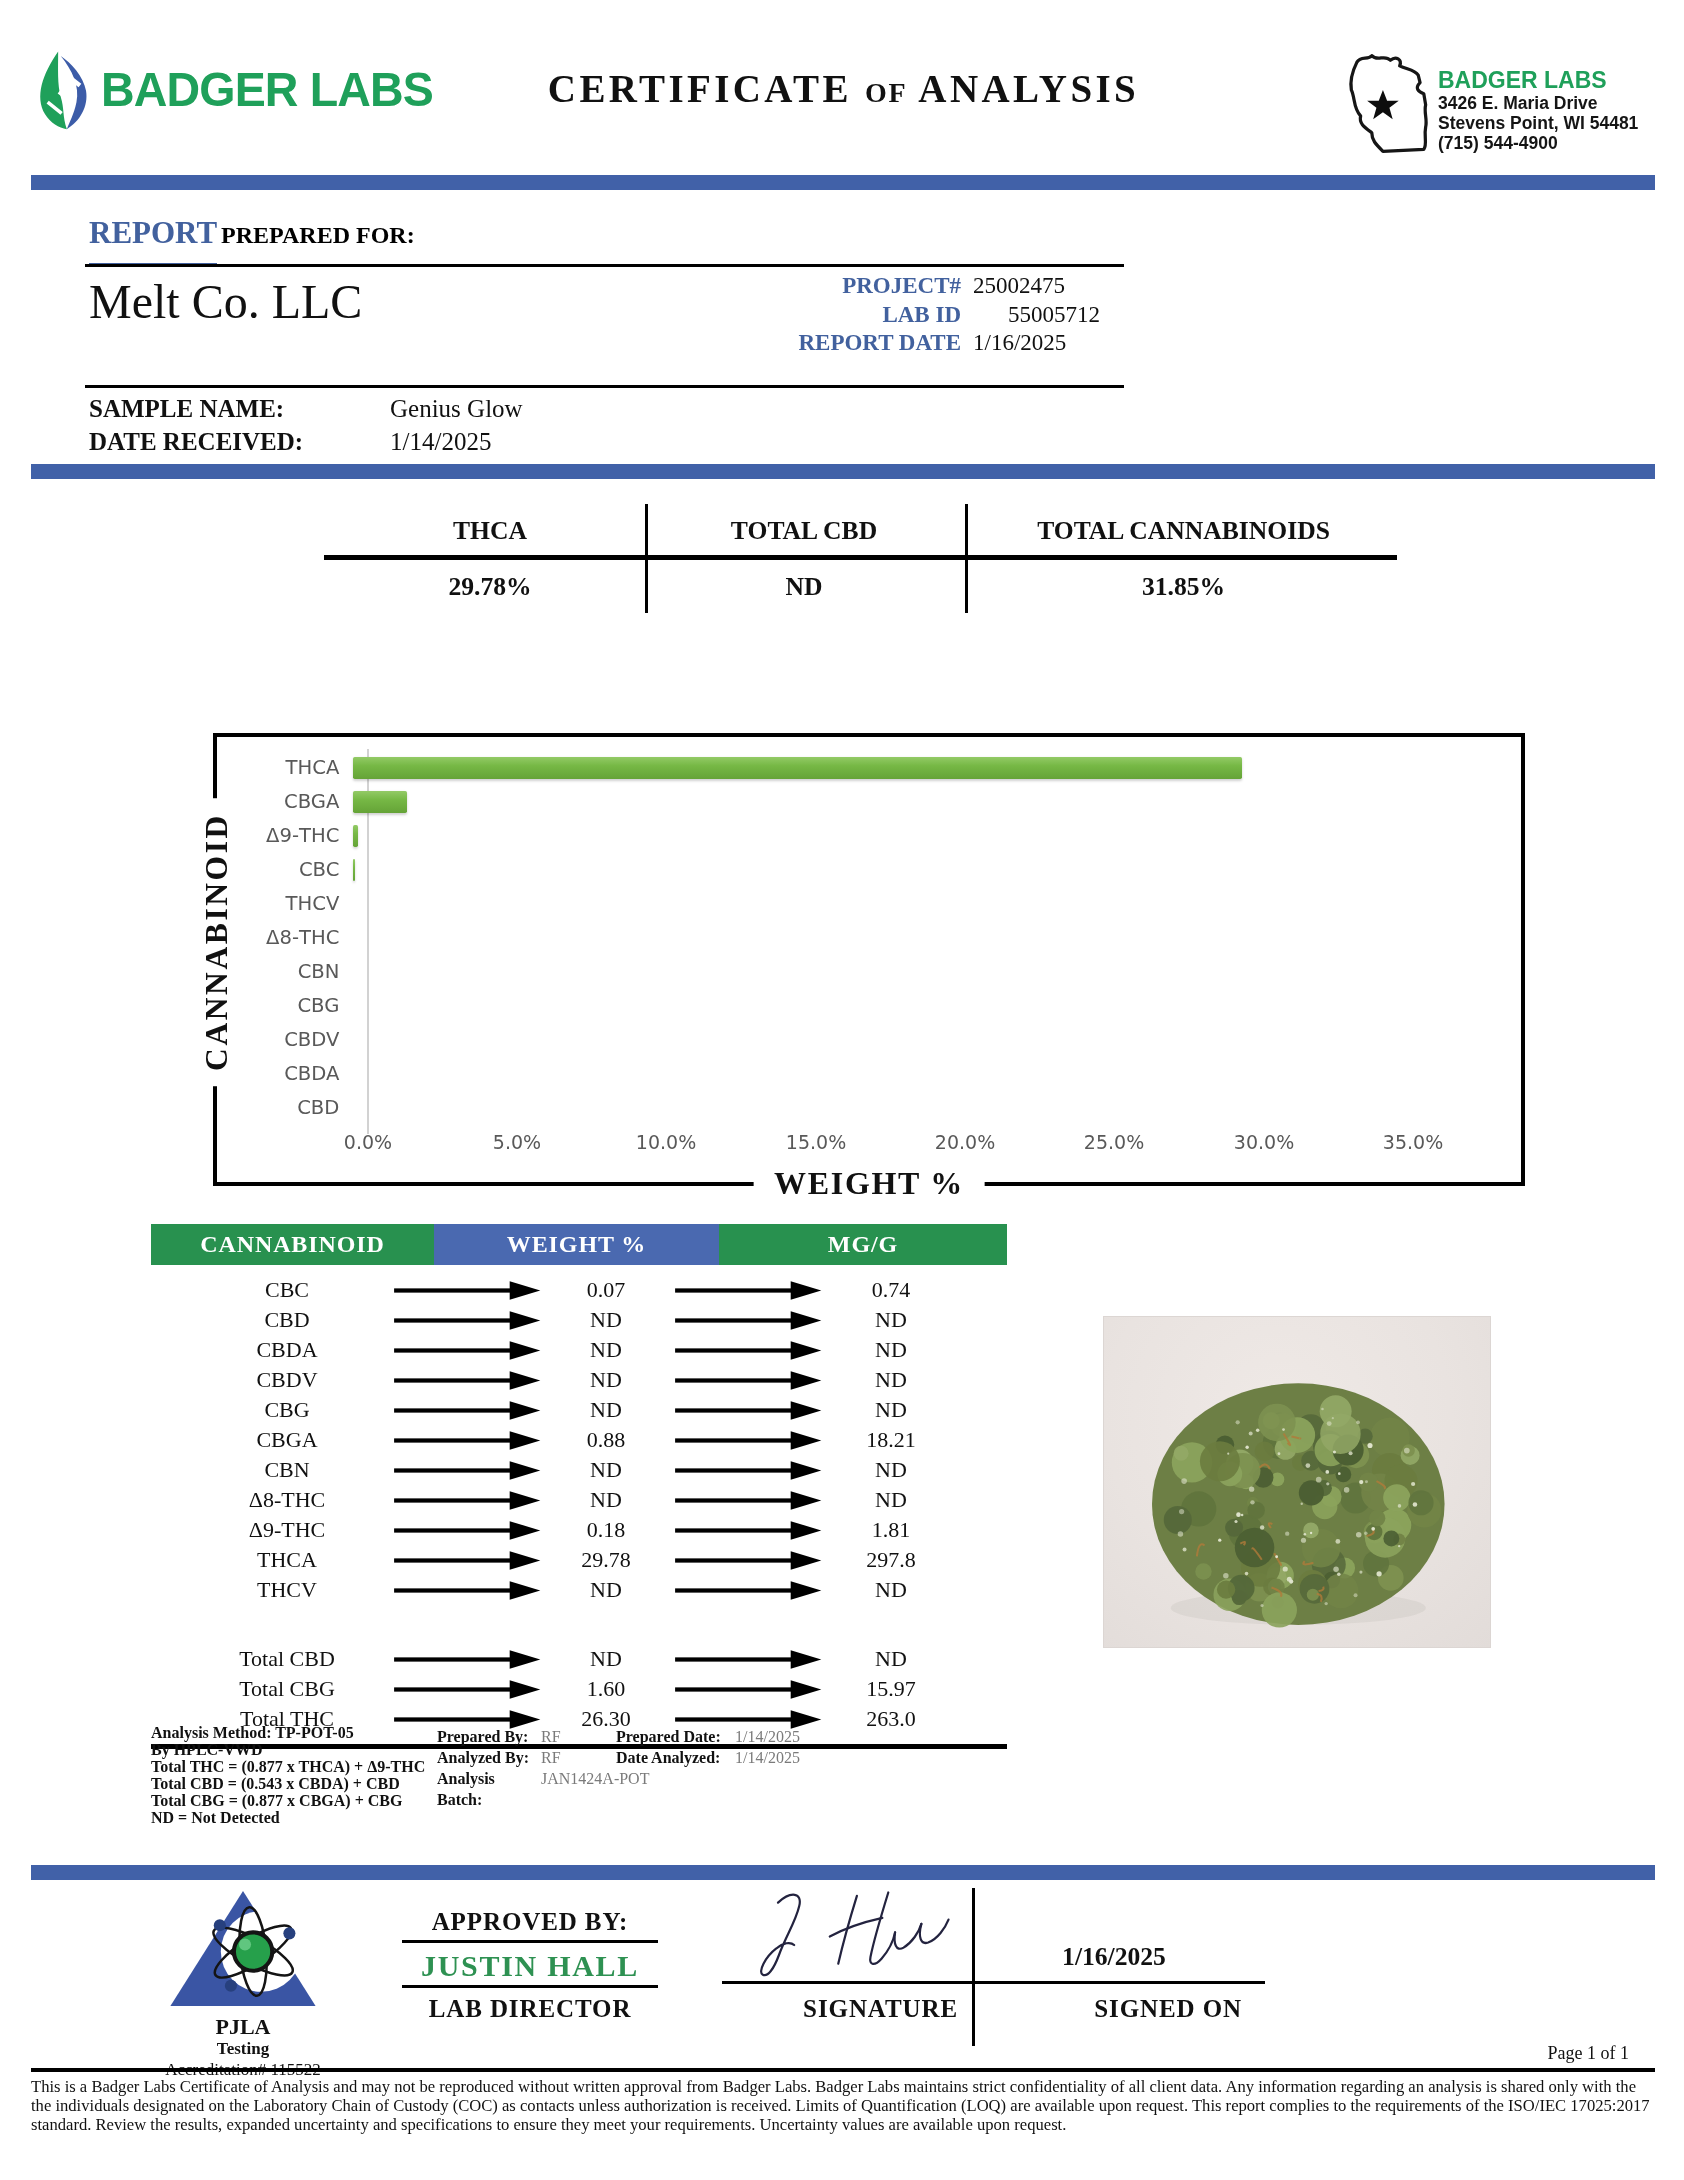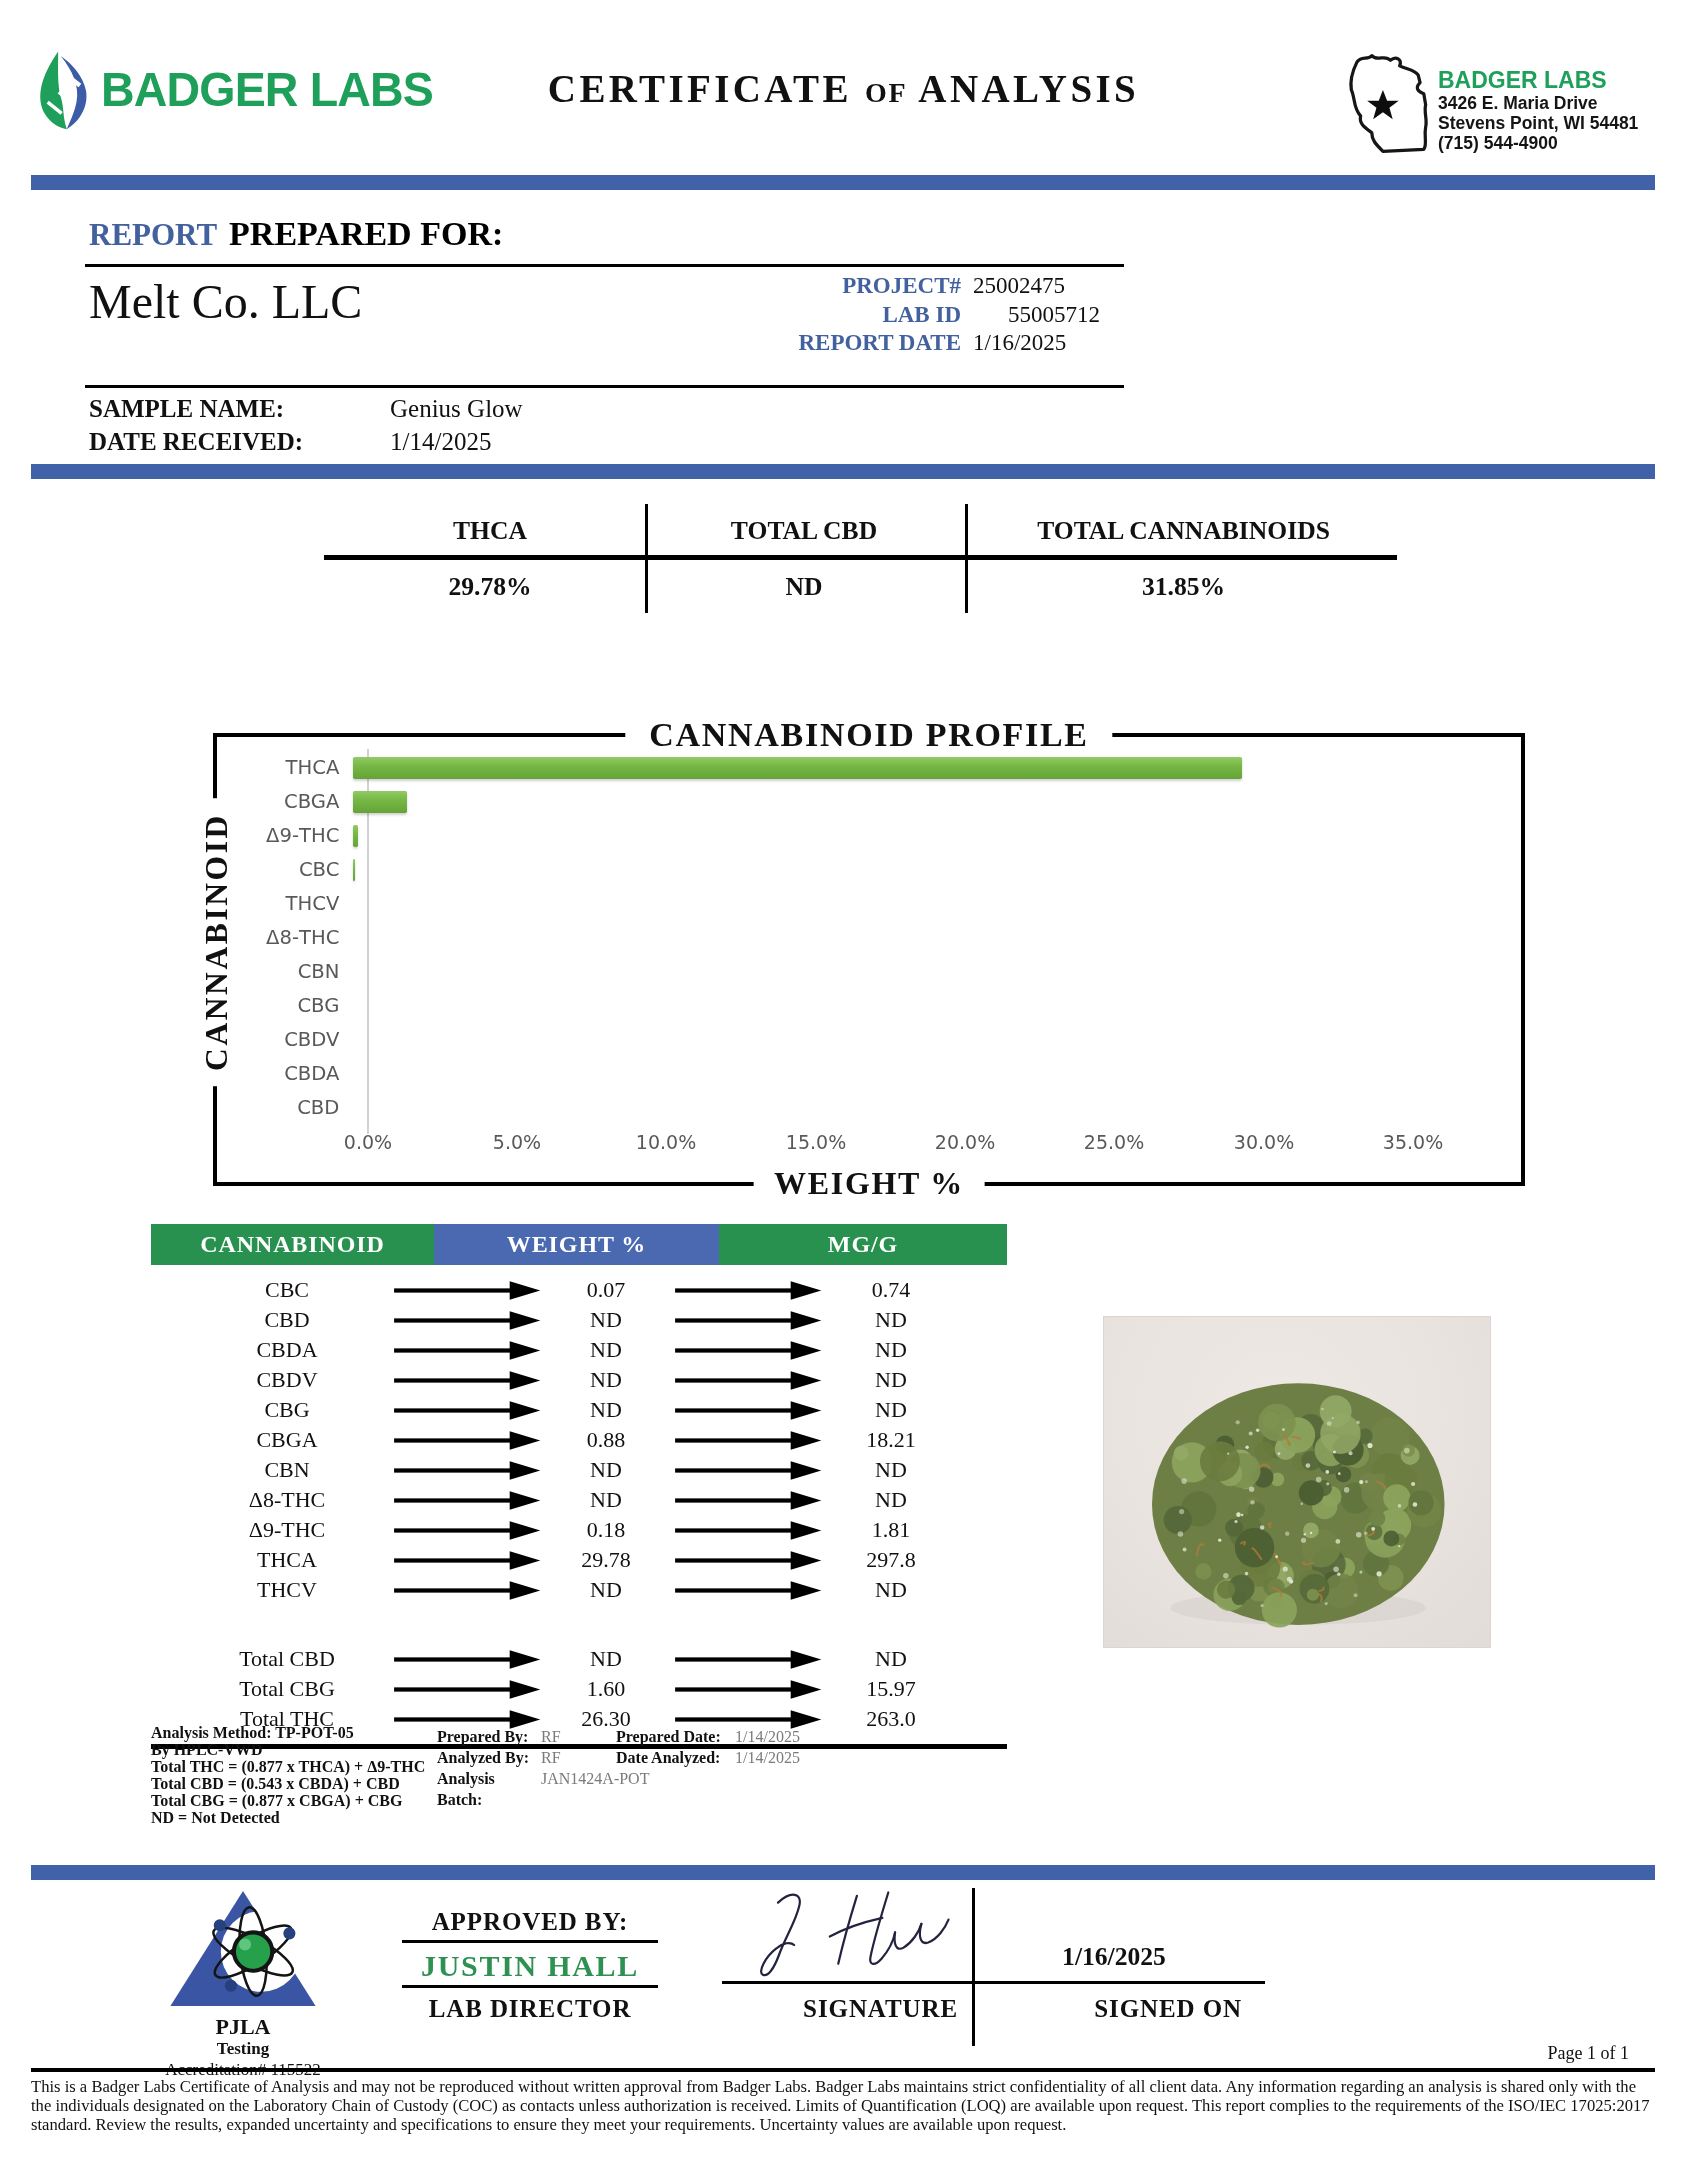--- a/index.html
+++ b/index.html
@@ -16,21 +16,21 @@
   .ctr{text-align:center;}
   
   .brand-text{font-family:"Liberation Sans",sans-serif;font-weight:bold;color:var(--brand_green);
     font-size:49px;letter-spacing:-0.9px;transform:scaleX(.95);transform-origin:left center;line-height:81px;}
   .main-title{font-weight:bold;font-size:39px;letter-spacing:3.4px;}
   .main-title .small-of{font-size:28px;letter-spacing:1.7px;}
   .lab-name{font-family:"Liberation Sans",sans-serif;font-weight:bold;color:var(--brand_green);font-size:23px;line-height:25px;}
   .lab-line{font-family:"Liberation Sans",sans-serif;font-weight:bold;font-size:17.5px;line-height:20px;color:#151515;}
   
   .report-word{font-size:31px;font-weight:bold;color:var(--label_blue);border-bottom:2.6px solid var(--label_blue);padding-bottom:12px;}
-  .prepared-for{font-size:34px;font-weight:bold;color:#000;margin-left:12px;}
+  .prepared-for{font-size:24px;font-weight:bold;color:#000;margin-left:4px;}
   .hrule{position:absolute;background:#000;}
   .client{font-size:48px;}
   .meta-label{font-weight:bold;color:var(--label_blue);font-size:23px;text-align:right;}
   .meta-value{font-size:23px;}
   .sample-label{font-size:25px;font-weight:bold;}
   .sample-value{font-size:25px;}
   
   .sum-h{font-size:25.6px;font-weight:bold;text-align:center;}
   .sum-v{font-size:25.6px;font-weight:bold;text-align:center;}
   .vdiv{position:absolute;background:#000;width:2.6px;}
@@ -147,21 +147,20 @@
   <div class="abs sum-h" style="left:676px;top:516px;width:256px;">TOTAL CBD</div>
   <div class="abs sum-h" style="left:992px;top:516px;width:383px;">TOTAL CANNABINOIDS</div>
   <div class="vdiv" style="left:645px;top:504px;height:109px;"></div>
   <div class="vdiv" style="left:965px;top:504px;height:109px;"></div>
   <div class="hrule" style="left:324px;top:555px;width:1073px;height:5.1px;"></div>
   <div class="abs sum-v" style="left:388px;top:572px;width:204px;">29.78%</div>
   <div class="abs sum-v" style="left:676px;top:572px;width:256px;">ND</div>
   <div class="abs sum-v" style="left:992px;top:572px;width:383px;">31.85%</div>
 
   <div class="chart-frame">
-    <div class="chart-title">CANNABINOID PROFILE</div>
     <div class="chart-ylabel">CANNABINOID</div>
     <div class="chart-xlabel">WEIGHT %</div>
     <div class="axis0"></div>
     <div class="chart-rows">
         <div class="chart-row">
           <span class="chart-cat">THCA</span>
           <div class="chart-bar" style="width: 889px;"></div>
         </div>
         <div class="chart-row">
           <span class="chart-cat">CBGA</span>

